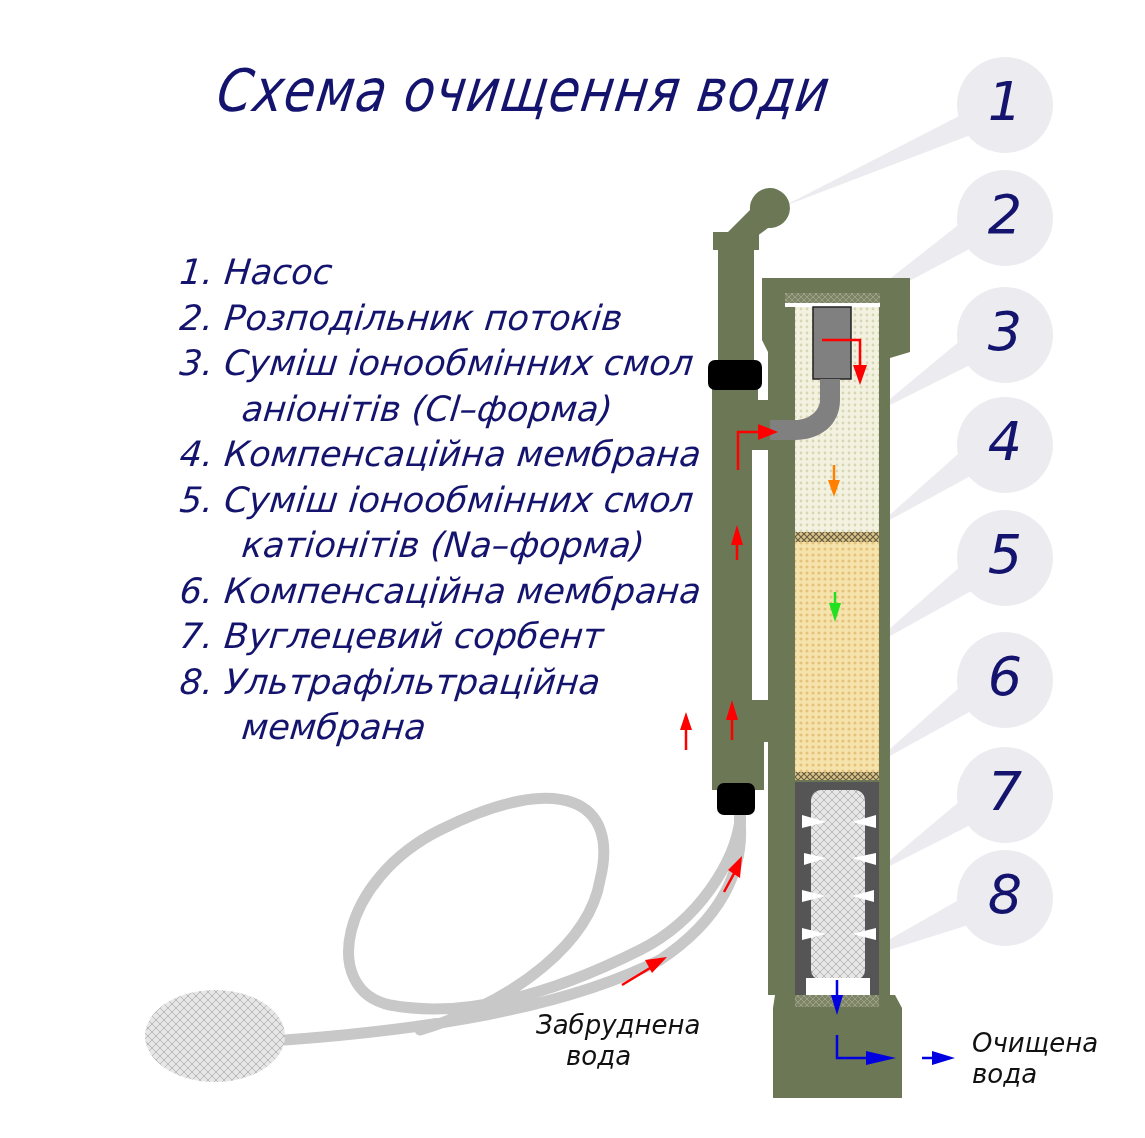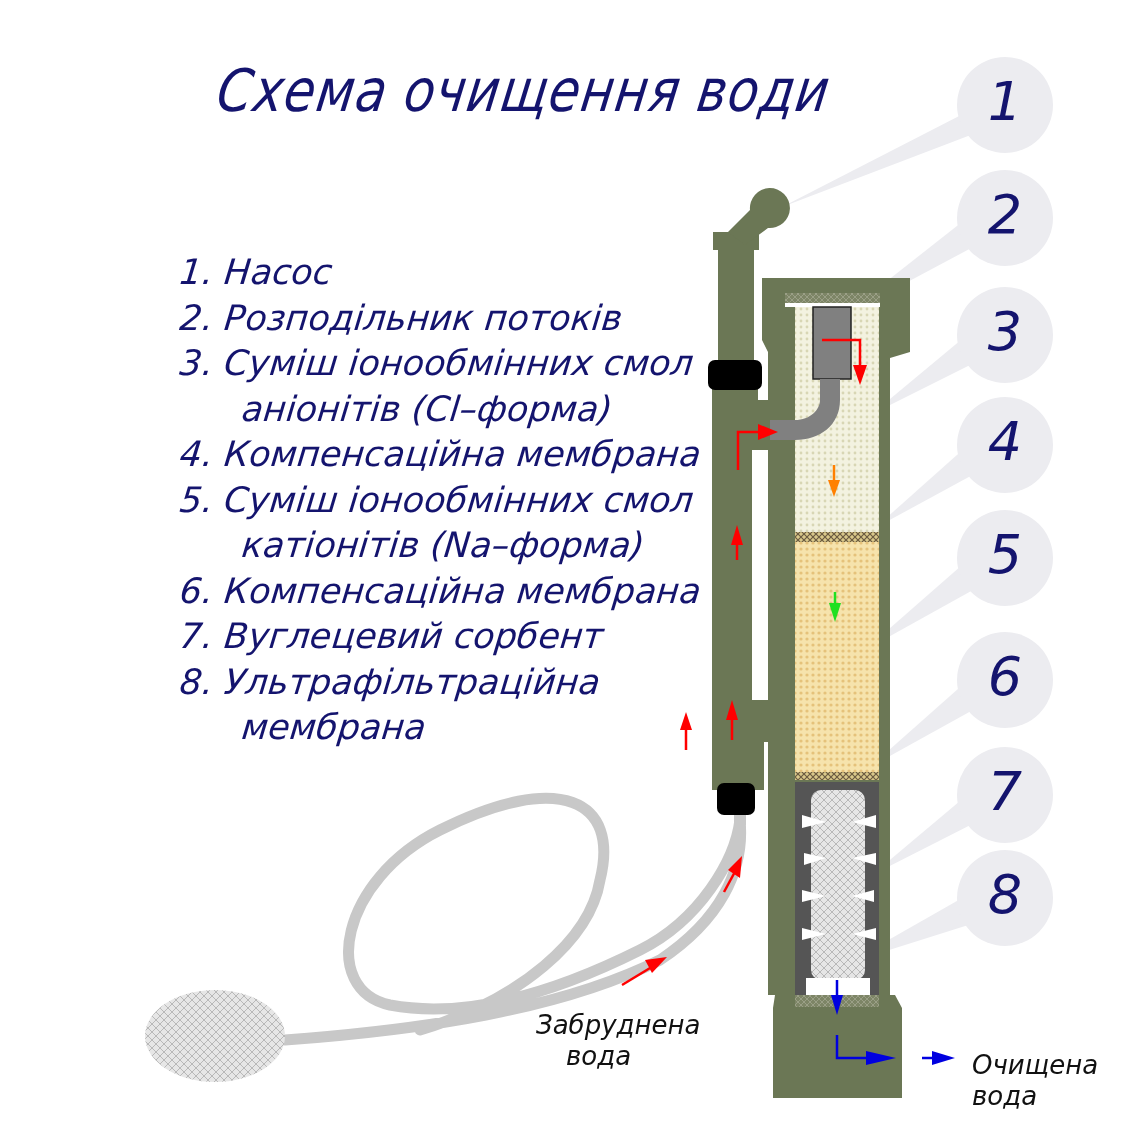--- a/index.html
+++ b/index.html
@@ -169,16 +169,16 @@
 <div class="callout-num" style="left:975px;top:410px;">4</div>
 <div class="callout-num" style="left:975px;top:523px;">5</div>
 <div class="callout-num" style="left:975px;top:645px;">6</div>
 <div class="callout-num" style="left:975px;top:760px;">7</div>
 <div class="callout-num" style="left:975px;top:863px;">8</div>
 
 <div class="label" style="left:536px;top:1010px;">
   <div>Забруднена</div>
   <div style="padding-left:30px;">вода</div>
 </div>
-<div class="label" style="left:972px;top:1050px;">
+<div class="label" style="left:972px;top:1028px;">
   <div>Очищена</div>
   <div>вода</div>
 </div>
 
 </body></html>

